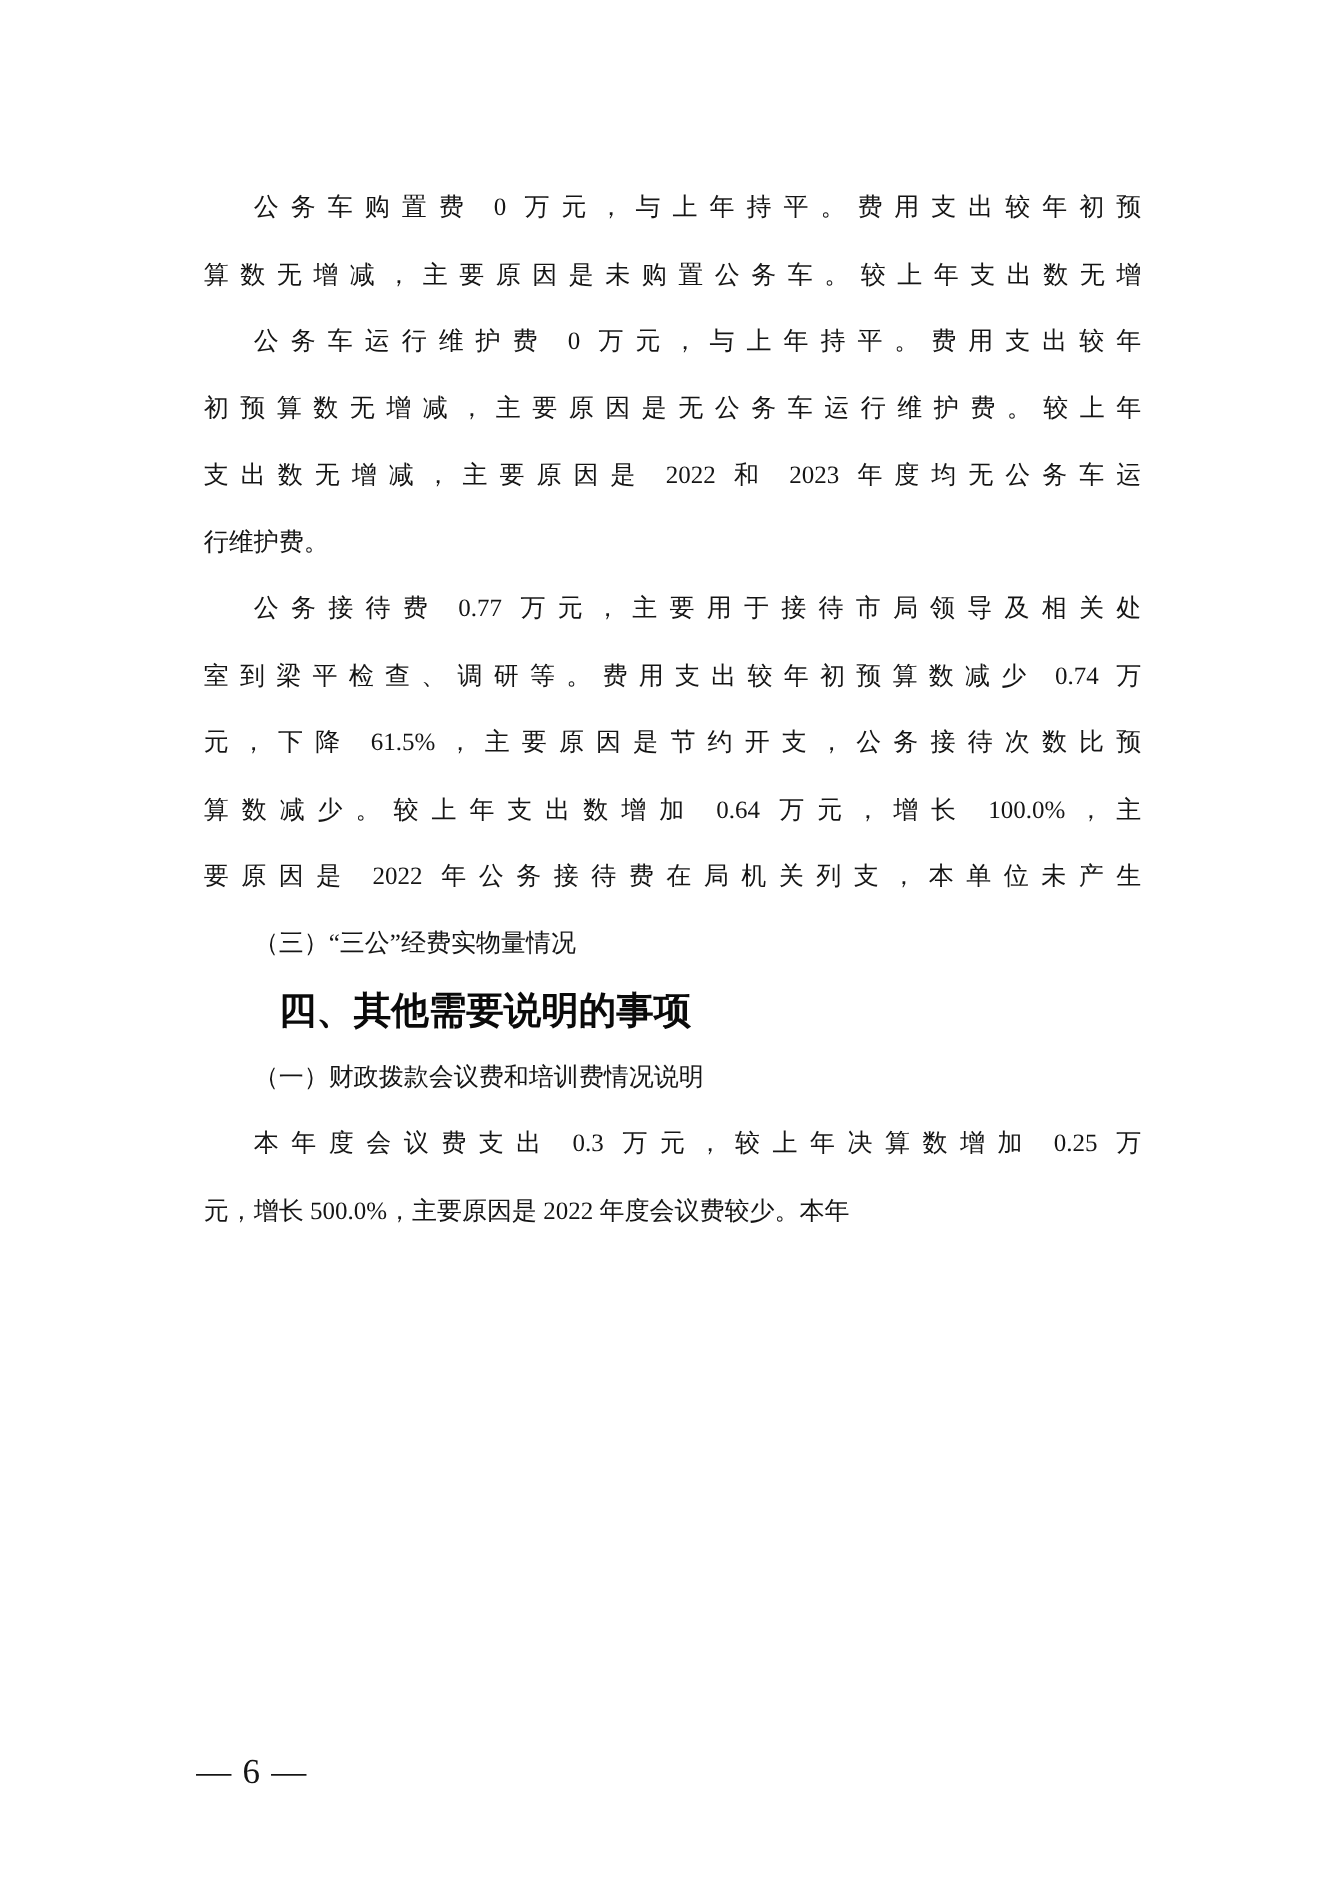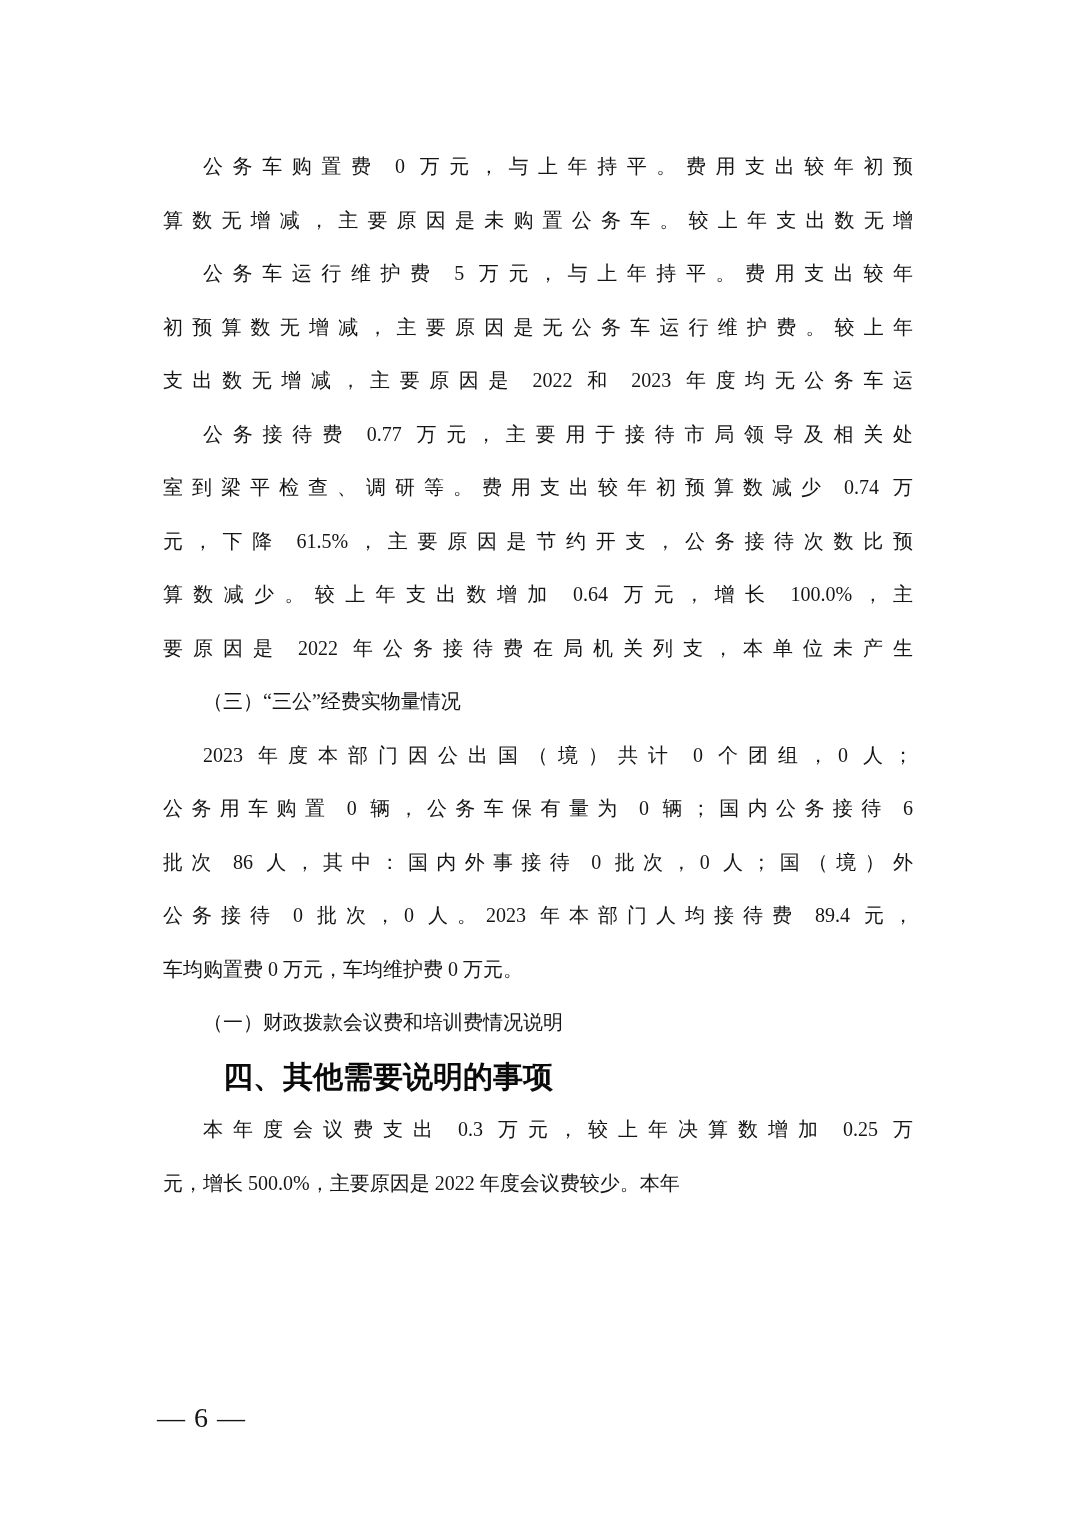--- a/index.html
+++ b/index.html
@@ -56,51 +56,45 @@
 
 <div class="page">
   <div class="content">
 
     <div class="para">
       <div class="line just indent">公务车购置费 0 万元，与上年持平。费用支出较年初预</div>
       <div class="line just">算数无增减，主要原因是未购置公务车。较上年支出数无增</div>
     </div>
 
     <div class="para">
-      <div class="line just indent">公务车运行维护费 5 万元，与上年持平。费用支出较年</div>
+      <div class="line just indent">公务车运行维护费 0 万元，与上年持平。费用支出较年</div>
       <div class="line just">初预算数无增减，主要原因是无公务车运行维护费。较上年</div>
       <div class="line just">支出数无增减，主要原因是 2022 和 2023 年度均无公务车运</div>
+      <div class="line">行维护费。</div>
     </div>
 
     <div class="para">
       <div class="line just indent">公务接待费 0.77 万元，主要用于接待市局领导及相关处</div>
       <div class="line just">室到梁平检查、调研等。费用支出较年初预算数减少 0.74 万</div>
       <div class="line just">元，下降 61.5%，主要原因是节约开支，公务接待次数比预</div>
       <div class="line just">算数减少。较上年支出数增加 0.64 万元，增长 100.0%，主</div>
       <div class="line just">要原因是 2022 年公务接待费在局机关列支，本单位未产生</div>
     </div>
 
     <div class="para">
       <div class="line h-kaiti indent">（三）“三公”经费实物量情况</div>
     </div>
 
+
     <div class="para">
-      <div class="line just indent">2023 年度本部门因公出国（境）共计 0 个团组，0 人；</div>
-      <div class="line just">公务用车购置 0 辆，公务车保有量为 0 辆；国内公务接待 6</div>
-      <div class="line just">批次 86 人，其中：国内外事接待 0 批次，0 人；国（境）外</div>
-      <div class="line just">公务接待 0 批次，0 人。2023 年本部门人均接待费 89.4 元，</div>
-      <div class="line">车均购置费 0 万元，车均维护费 0 万元。</div>
+      <div class="line h-bold indent">四、其他需要说明的事项</div>
     </div>
 
     <div class="para">
       <div class="line h-kaiti indent">（一）财政拨款会议费和培训费情况说明</div>
-    </div>
-
-    <div class="para">
-      <div class="line h-bold indent">四、其他需要说明的事项</div>
     </div>
 
     <div class="para">
       <div class="line just indent">本年度会议费支出 0.3 万元，较上年决算数增加 0.25 万</div>
       <div class="line">元，增长 500.0%，主要原因是 2022 年度会议费较少。本年</div>
     </div>
 
   </div>
 
   <div class="footer">— 6 —</div>

